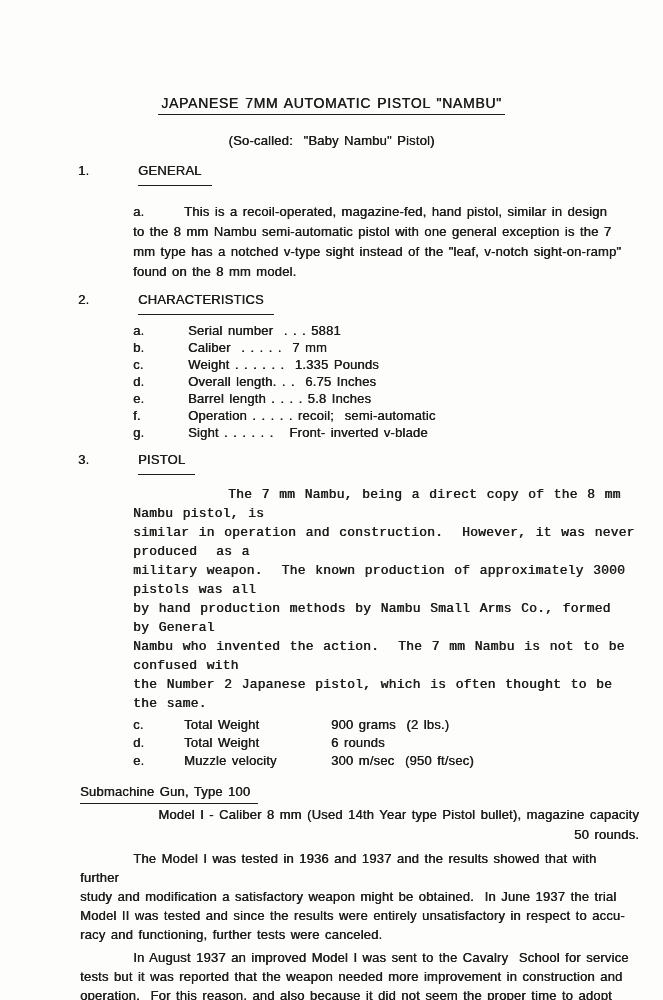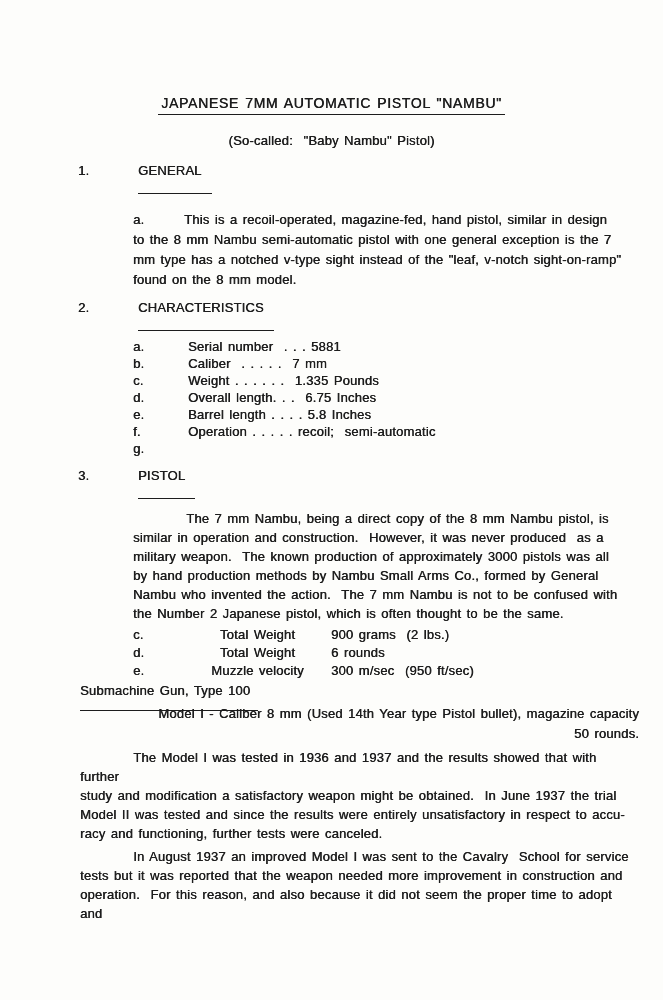--- a/index.html
+++ b/index.html
@@ -5,43 +5,43 @@
   html,body{margin:0;padding:0;background:#e8e8e6;}
   .page{
     width:663px;height:1000px;margin:0 auto;box-sizing:border-box;
     background:#fdfdfb;color:#1d1d1d;position:relative;overflow:hidden;
     font-family:"Liberation Sans","DejaVu Sans",sans-serif;
     font-size:13px;line-height:20px;letter-spacing:.2px;word-spacing:1.5px;
     text-shadow:.4px 0 0 currentColor;
     padding-top:93px;
   }
   .center{text-align:center;}
-  .u{border-bottom:1.6px solid #1d1d1d;padding-bottom:12px;}
+  .u{border-bottom:1.6px solid #1d1d1d;padding-bottom:4px;}
   .pre{white-space:pre-wrap;}
   .title{font-size:14px;letter-spacing:.7px;padding:0 3px 3px 3px;}
   .subtitle-row{margin-top:17px;white-space:pre;}
   .sec-head{display:flex;margin-left:78px;}
   .sec-num{width:60px;flex:0 0 60px;}
   .sec-title{padding-right:10px;}
   .para-lettered{margin:16px 28px 0 133px;}
   .para-lettered .ltr{display:inline-block;width:51px;}
   .char-list{margin:7px 0 0 133px;line-height:17px;}
   .char-row{display:flex;}
   .char-row .ltr{width:55px;flex:0 0 55px;}
   .char-row .txt{white-space:pre;}
   .char-cont{margin-left:179px;white-space:pre;}
   .sec1{margin-top:10px;}
   .sec2{margin-top:8px;}
   .sec3{margin-top:9px;}
-  .remarks-para{margin:10px 28px 0 133px;line-height:19px;}
+  .remarks-para{margin:10px 28px 0 133px;line-height:19px;font-family:Liberation Mono, monospace;}
   .rem-list{margin:3px 0 0 133px;line-height:18px;}
   .rem-row{display:flex;}
   .rem-row .ltr{width:51px;flex:0 0 51px;}
-  .rem-row .lbl{width:147px;flex:0 0 147px;text-align:center;}
-  .smg-head{margin:1px 0 0 80px;}
+  .rem-row .lbl{width:147px;flex:0 0 147px;}
+  .smg-head{margin:12px 0 0 80px;}
   .smg-head span{padding-right:8px;}
   .smg-para{margin:10px 24px 0 80px;}
   .models{margin:3px 24px 0 133px;text-align:right;}
   .model-cont{margin-left:30px;}
   .smg-para2{margin:4px 24px 0 80px;line-height:19px;}
   .smg-para3{margin:4px 24px 0 80px;line-height:19px;}
 </style>
 </head>
 <body>
 
@@ -88,20 +88,21 @@
     <div class="char-row">
       <span class="ltr">e.</span>
         <span class="txt">Barrel length . . . . 5.8 Inches</span>
     </div>
     <div class="char-row">
       <span class="ltr">f.</span>
         <span class="txt">Operation . . . . . recoil;  semi-automatic</span>
     </div>
     <div class="char-row">
       <span class="ltr">g.</span>
+        <span class="txt">Sight . . . . . .   Front- inverted v-blade</span>
     </div>
   </div>
 
   <div class="sec-head sec3">
     <span class="sec-num">3.</span>
     <span class="sec-title u">PISTOL</span>
   </div>
   <div class="remarks-para pre">          The 7 mm Nambu, being a direct copy of the 8 mm Nambu pistol, is
 similar in operation and construction.  However, it was never produced  as a
 military weapon.  The known production of approximately 3000 pistols was all

